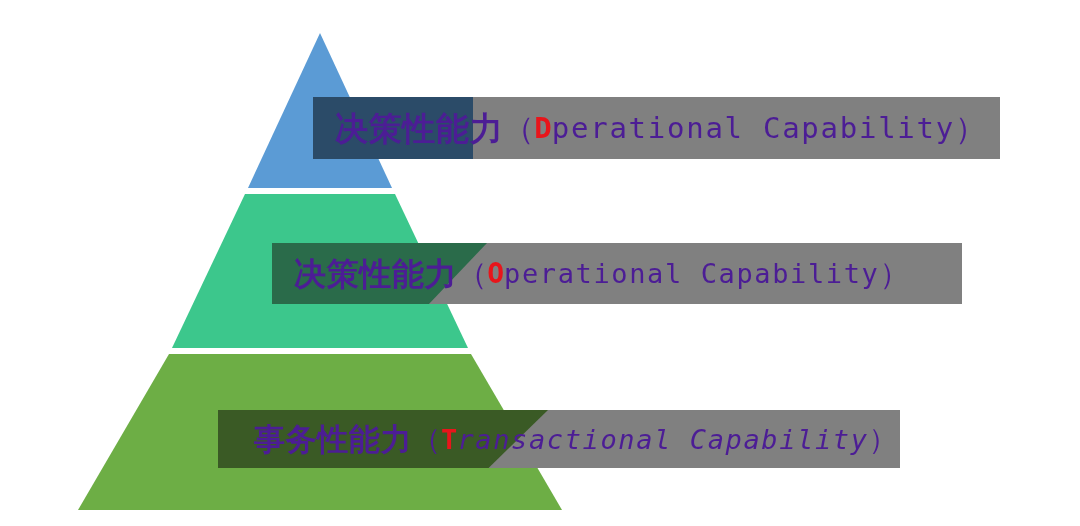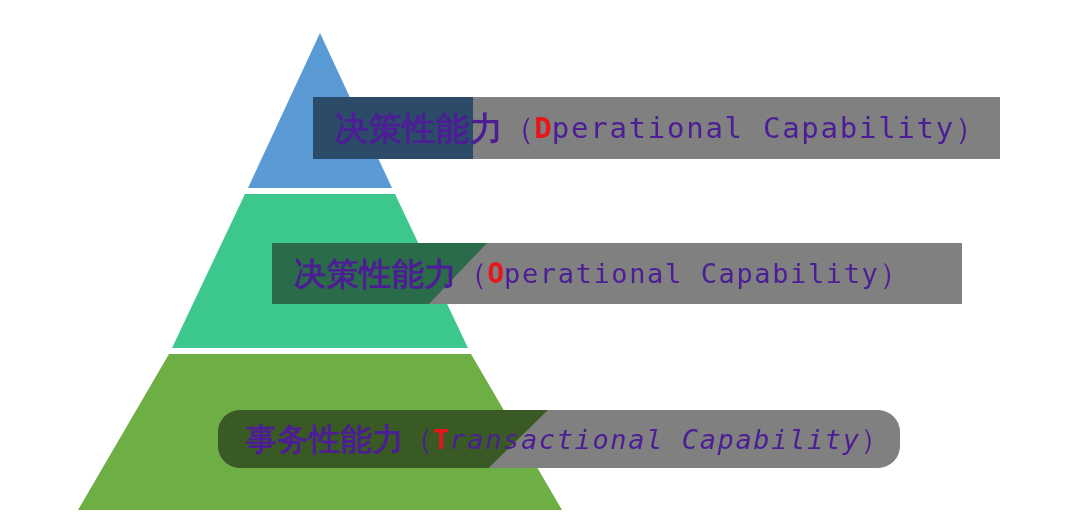--- a/index.html
+++ b/index.html
@@ -114,23 +114,22 @@
   #label-operational .lbl-en { font-size: 27px; }
   #label-operational .lbl-paren { font-size: 30px; }
   #label-operational .lbl-initial { font-size: 28px; }
 
   
   #label-transactional {
     left: 218px;
     top: 410px;
     width: 682px;
     height: 58px;
-    padding-left: 28px;
+    padding-left: 36px;
     box-sizing: border-box;
-    border-radius: 22px;
   }
   #label-transactional .lbl-base { background: #808080; }
   #label-transactional .lbl-dark {
     width: 330px;
     background: #3a5a25;
     clip-path: polygon(0 0, 100% 0, 82% 100%, 0 100%);
   }
   #label-transactional .lbl-cn { font-size: 31px; }
   #label-transactional .lbl-en { font-size: 27px; font-style: italic; }
   #label-transactional .lbl-paren { font-size: 29px; }

